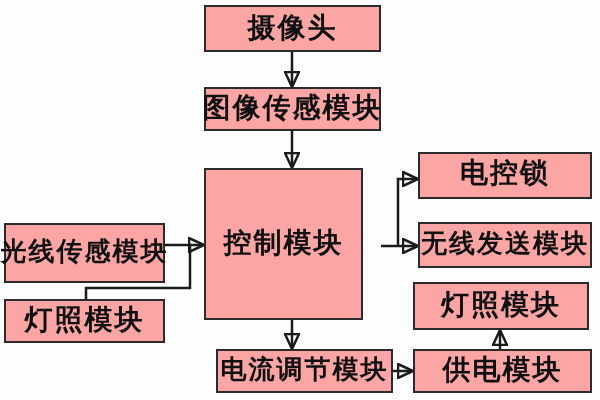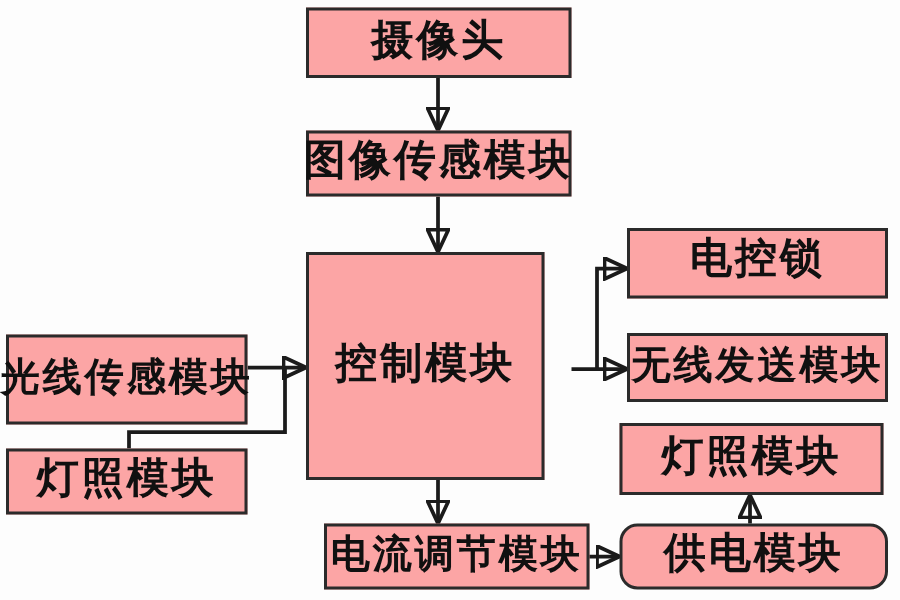--- a/index.html
+++ b/index.html
@@ -47,21 +47,21 @@
 
   
   .n-camera        { left: 204px; top: 5px;   width: 177px; height: 47px; }
   .n-image-sensor  { left: 204px; top: 87px;  width: 177px; height: 44px; }
   .n-control       { left: 204px; top: 168px; width: 159px; height: 152px; }
   .n-light-sensor  { left: 4px;   top: 223px; width: 161px; height: 60px; font-size: 26px; }
   .n-button        { left: 4px;   top: 299px; width: 161px; height: 44px; }
   .n-electric-lock { left: 418px; top: 152px; width: 174px; height: 47px; font-family: Liberation Mono, monospace; }
   .n-wireless      { left: 418px; top: 222px; width: 174px; height: 46px; font-size: 26px; }
   .n-lighting      { left: 413px; top: 282px; width: 176px; height: 48px; }
-  .n-power         { left: 413px; top: 349px; width: 179px; height: 44px; border-radius: 12px; }
+  .n-power         { left: 413px; top: 349px; width: 179px; height: 44px; }
   .n-current-reg   { left: 188px; top: 349px; width: 177px; height: 44px; font-size: 26px; margin-left: 28px; }
 </style>
 </head>
 <body>
 
 <div class="stage">
 
   <svg class="edges-svg" viewBox="0 0 600 400" xmlns="http://www.w3.org/2000/svg">
     <defs>
       <marker id="arw" markerWidth="18" markerHeight="16" refX="15" refY="8" orient="auto" markerUnits="userSpaceOnUse">

